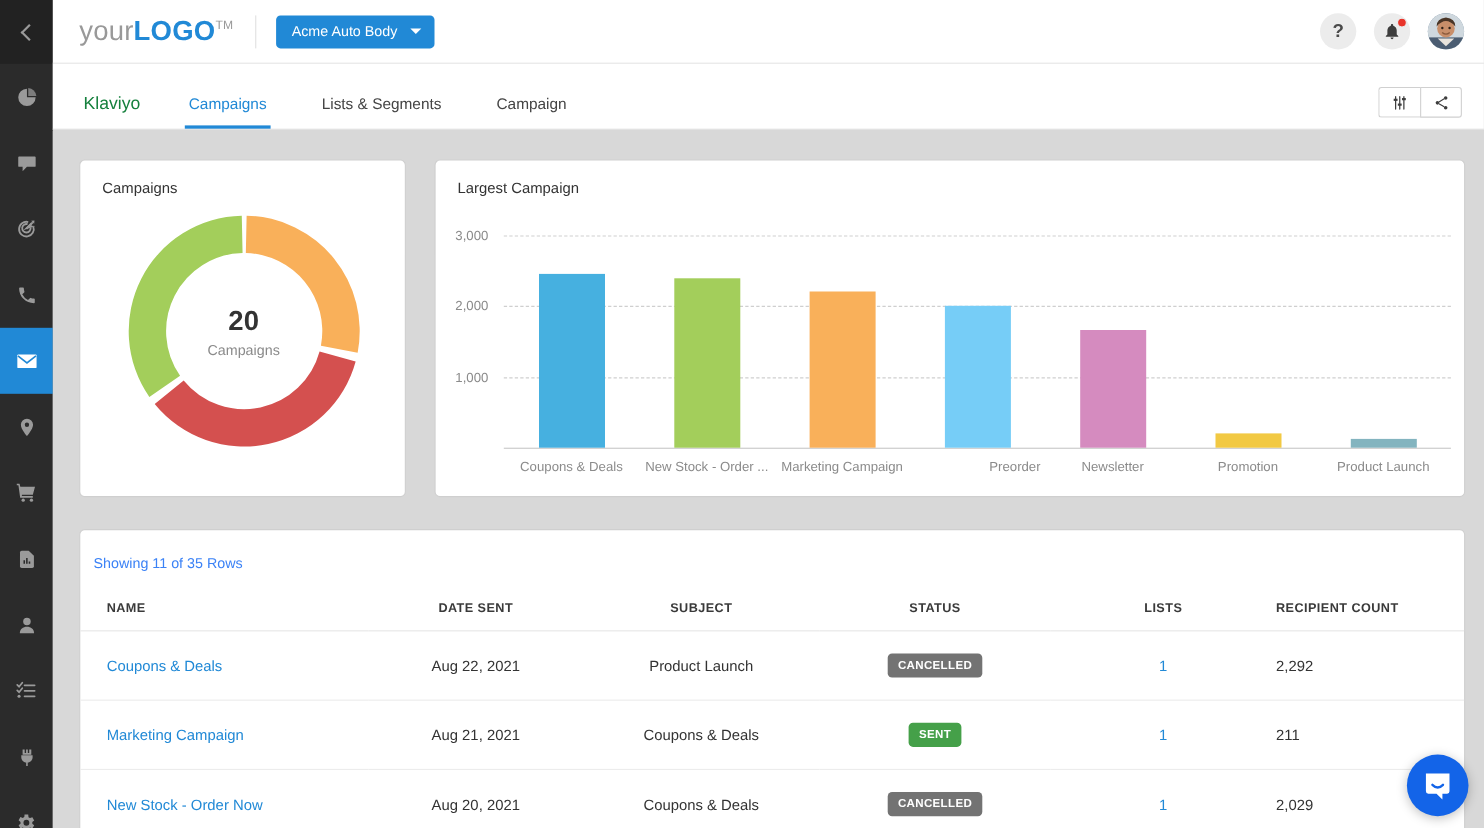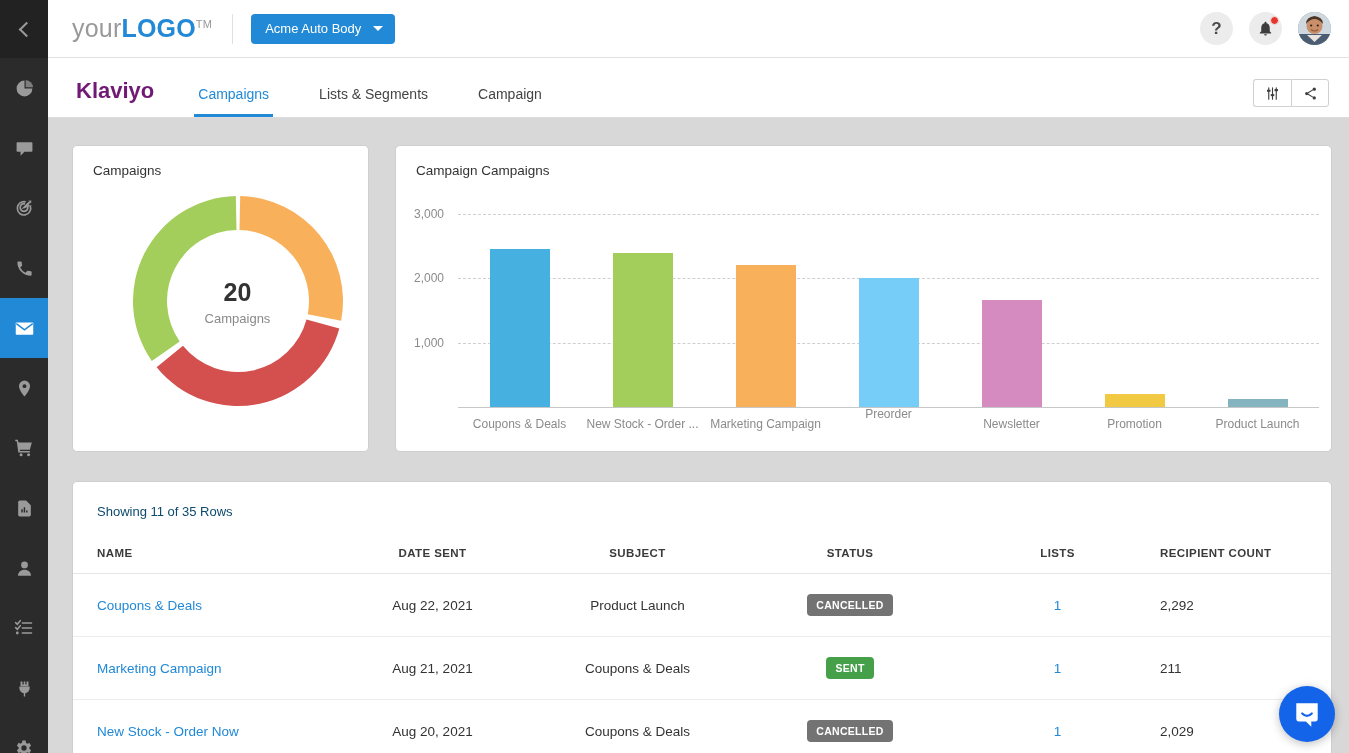--- a/index.html
+++ b/index.html
@@ -71,22 +71,22 @@
     background: #7d93a8; cursor: pointer; position: relative;
   }
 
   
   #pagehead {
     position: absolute; left: 48px; top: 58px; right: 0; height: 60px;
     background: #fff; border-bottom: 1px solid #dcdcdc;
     display: flex; align-items: flex-end;
   }
   #pagetitle {
-    font-size: 22px; color: #701a75; margin-left: 28px; margin-bottom: 13px;
-    font-weight: bold;
+    font-size: 16px; color: #15803d; margin-left: 28px; margin-bottom: 13px;
+    font-weight: normal;
   }
   #tabs { display: flex; align-items: flex-end; margin-left: 40px; }
   .tab {
     font-size: 14px; color: #444; padding: 0 4px 12px 4px; margin-right: 42px;
     cursor: pointer; border-bottom: 3px solid transparent;
   }
   .tab.active { color: #2189d6; border-bottom-color: #2189d6; }
   #head-actions { margin-left: auto; margin-right: 20px; margin-bottom: 10px; display: flex; }
   .hbtn {
     width: 38px; height: 28px; background: #fff; border: 1px solid #d0d0d0;
@@ -98,42 +98,42 @@
   
   #content { position: absolute; left: 48px; top: 119px; right: 0; bottom: 0; background: #d8d8d8; overflow: hidden; }
   .card { background: #fff; border: 1px solid #cfcfcf; border-radius: 5px; }
   .card-title { font-size: 13.5px; color: #333; padding: 17px 0 0 20px; }
 
   #card-donut { position: absolute; left: 24px; top: 26px; width: 297px; height: 307px; }
   #card-bars  { position: absolute; left: 347px; top: 26px; right: 17px; height: 307px; }
   #card-table { position: absolute; left: 24px; top: 362px; right: 17px; bottom: -40px; }
 
   
-  #donut-wrap { position: absolute; left: 16px; top: 48px; width: 297px; height: 250px; padding-left: 48px; }
+  #donut-wrap { position: absolute; left: 0; top: 48px; width: 297px; height: 250px; padding-left: 48px; }
   #donut { position: absolute; left: 42px; top: 0px; }
   #donut-center {
     position: absolute; left: 0; right: 0; top: 86px; text-align: center;
     pointer-events: none;
   }
   #donut-num { font-size: 25px; font-weight: bold; color: #333; line-height: 1; }
   #donut-lbl { font-size: 13px; color: #8a8a8a; margin-top: 6px; }
 
   
   #bars-plot { position: absolute; left: 0; top: 44px; right: 0; bottom: 0; }
   .ylabel { position: absolute; right: 0; transform: translateY(-50%); font-size: 12px; color: #8b8b8b; }
   .gridline { position: absolute; left: 0; right: 0; border-top: 1px dashed #cfcfcf; }
   .baseline { position: absolute; left: 0; right: 0; border-top: 1px solid #c7c7c7; }
   .bar { position: absolute; bottom: 0; }
   .bar-label {
     position: absolute; font-size: 12px; color: #8b8b8b; text-align: center;
     white-space: nowrap; overflow: hidden; text-overflow: ellipsis;
   }
 
   
-  #showing { font-size: 13px; color: #0c4a6e; padding: 22px 0 0 24px; }
+  #showing { font-size: 13px; color: #3b82f6; padding: 22px 0 0 12px; }
   table { width: 100%; border-collapse: collapse; margin-top: 20px; }
   th {
     font-size: 11.5px; color: #3a3a3a; font-weight: bold; letter-spacing: .4px;
     padding: 8px 0 14px 0; border-bottom: 1px solid #e6e6e6;
   }
   td { padding: 0; height: 63px; border-bottom: 1px solid #ececec; font-size: 13.5px; color: #333; }
   th.c-name, td.c-name { text-align: left; padding-left: 24px; width: 262px; }
   th.c-date, td.c-date { text-align: center; width: 195px; margin-top: 32px; }
   th.c-subj, td.c-subj { text-align: center; width: 215px; }
   th.c-stat, td.c-stat { text-align: center; width: 210px; }
@@ -325,37 +325,37 @@
             <path d="M20.779333040961106 166.92492460686537 A105 105 0 0 1 104.80104591224755 2.0230282351412257 L105.51308818828167 36.01557147328597 A71 71 0 0 0 48.69840615150704 147.52066330559467 Z" fill="#a3ce5b"></path>
           </svg>
         <div id="donut-center">
           <div id="donut-num">20</div>
           <div id="donut-lbl">Campaigns</div>
         </div>
       </div>
     </div>
 
     <div class="card" id="card-bars">
-      <div class="card-title">Campaign Campaigns</div>
+      <div class="card-title">Largest Campaign</div>
       <div id="bars-plot">
           <div class="gridline" style="top: 152.667px; left: 62px; right: 12px;"></div>
           <div class="ylabel" style="top: 152.667px; width: 48px; left: 0px; text-align: right;">1,000</div>
           <div class="gridline" style="top: 88.3333px; left: 62px; right: 12px;"></div>
           <div class="ylabel" style="top: 88.3333px; width: 48px; left: 0px; text-align: right;">2,000</div>
           <div class="gridline" style="top: 24px; left: 62px; right: 12px;"></div>
           <div class="ylabel" style="top: 24px; width: 48px; left: 0px; text-align: right;">3,000</div>
           <div class="baseline" style="top: 217px; left: 62px; right: 12px;"></div>
           <div class="bar" style="left: 93.5px; width: 60px; bottom: 44px; height: 157.617px; background: rgb(70, 176, 224);"></div>
           <div class="bar-label" style="left: 66px; width: 115px; top: 227px;">Coupons &amp; Deals</div>
           <div class="bar" style="left: 216.5px; width: 60px; bottom: 44px; height: 154.4px; background: rgb(163, 206, 91);"></div>
           <div class="bar-label" style="left: 189px; width: 115px; top: 227px;">New Stock - Order ...</div>
           <div class="bar" style="left: 339.5px; width: 60px; bottom: 44px; height: 141.533px; background: rgb(249, 176, 90);"></div>
           <div class="bar-label" style="left: 312px; width: 115px; top: 227px;">Marketing Campaign</div>
           <div class="bar" style="left: 462.5px; width: 60px; bottom: 44px; height: 128.667px; background: rgb(118, 205, 247);"></div>
-          <div class="bar-label" style="left: 435px; width: 115px; top: 217px;">Preorder</div>
+          <div class="bar-label" style="left: 435px; width: 115px; top: 227px; text-align: right;">Preorder</div>
           <div class="bar" style="left: 585.5px; width: 60px; bottom: 44px; height: 107.437px; background: rgb(213, 139, 191);"></div>
           <div class="bar-label" style="left: 558px; width: 115px; top: 227px;">Newsletter</div>
           <div class="bar" style="left: 708.5px; width: 60px; bottom: 44px; height: 13.51px; background: rgb(242, 201, 67);"></div>
           <div class="bar-label" style="left: 681px; width: 115px; top: 227px;">Promotion</div>
           <div class="bar" style="left: 831.5px; width: 60px; bottom: 44px; height: 7.72px; background: rgb(131, 180, 191);"></div>
           <div class="bar-label" style="left: 804px; width: 115px; top: 227px;">Product Launch</div>
         </div>
     </div>
 
     <div class="card" id="card-table">

